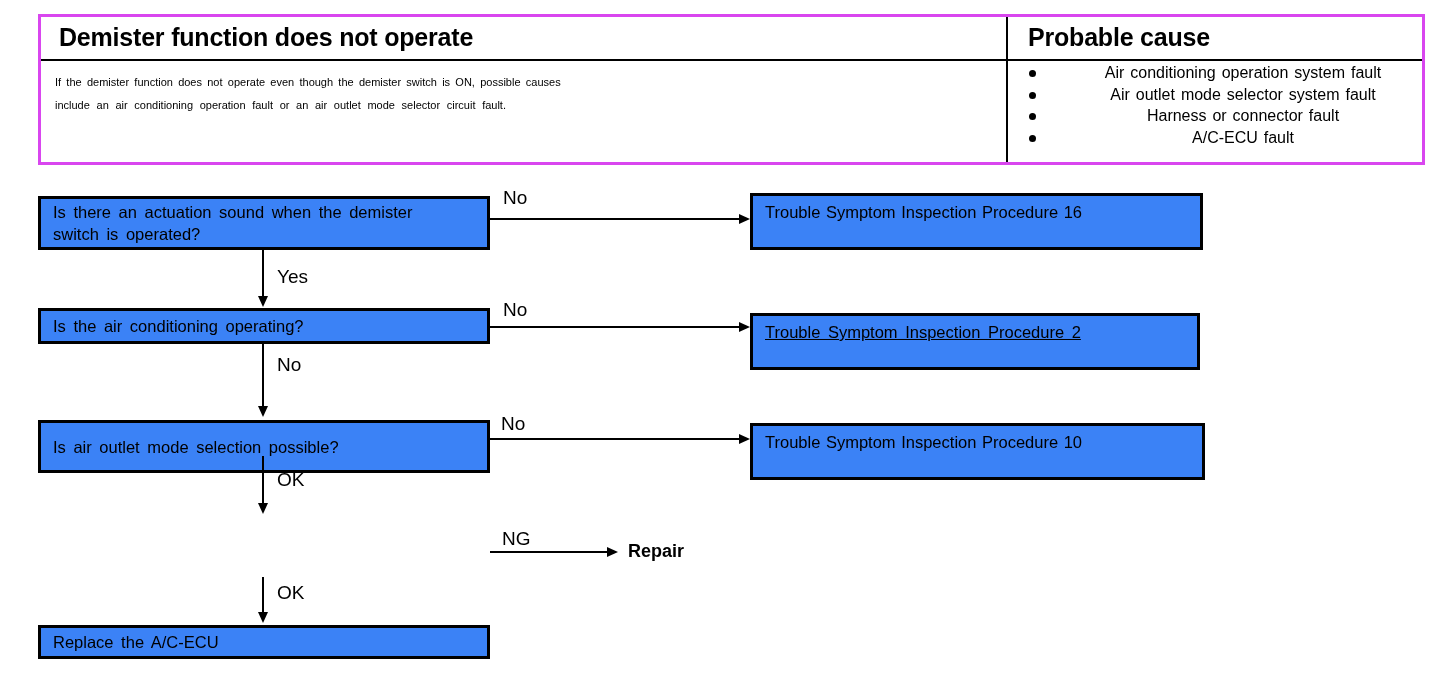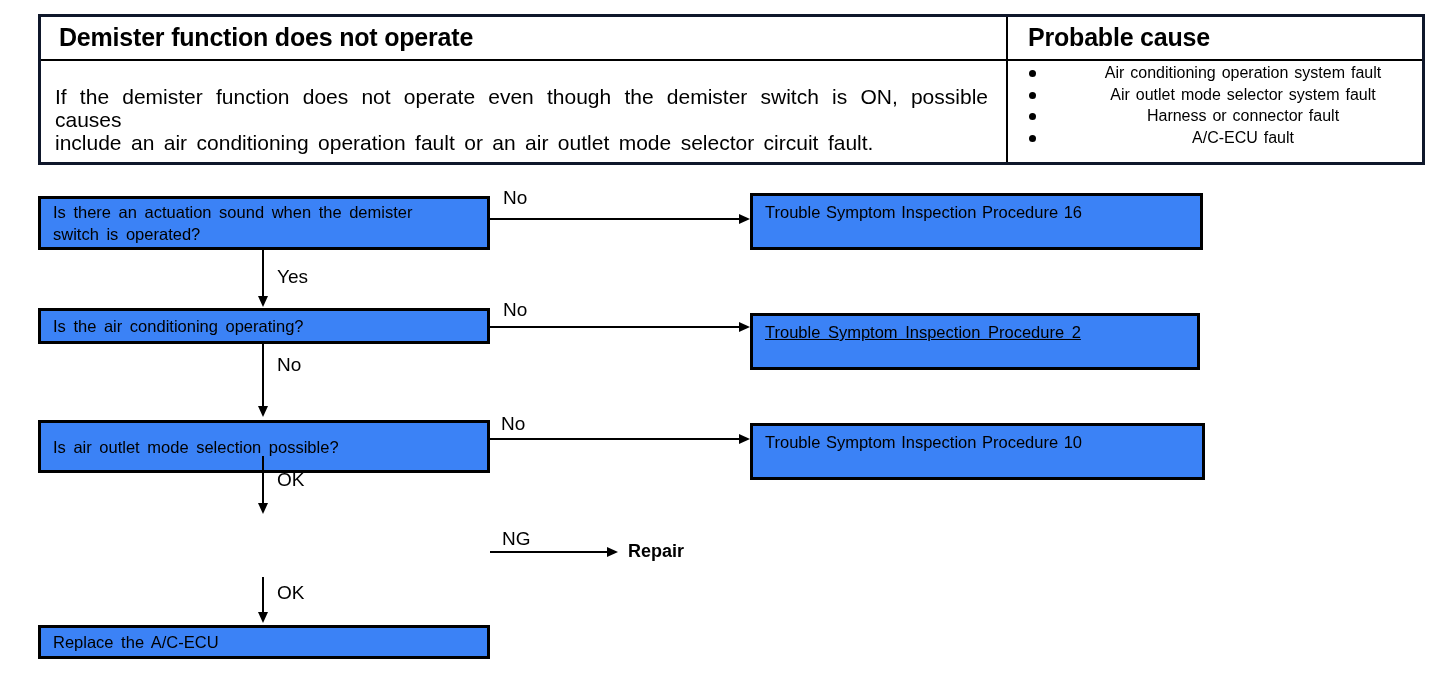--- a/index.html
+++ b/index.html
@@ -14,21 +14,21 @@
     font-family: "Liberation Sans", sans-serif;
     color: #000000;
     overflow: hidden;
   }
 
   
   .symptom-table {
     position: absolute;
     left: 38px; top: 14px;
     width: 1387px; height: 151px;
-    border: 3px solid #0f172a;
+    border: 3px solid #d946ef;
     display: flex;
     flex-direction: column;
   }
   .table-row {
     display: flex;
     width: 100%;
   }
   .table-row.head { height: 44px; border-bottom: 2px solid #000; }
   .table-row.body { flex: 1 1 auto; }
 
@@ -45,26 +45,25 @@
   .head-title {
     font-size: 25px;
     font-weight: bold;
     letter-spacing: -0.2px;
     padding: 6px 0 0 18px;
     white-space: nowrap;
   }
   .head-title.right { padding-left: 20px; }
 
   .desc {
-    font-size: 21px;
+    font-size: 11px;
     line-height: 23px;
     padding: 10px 18px 0 14px;
     text-align: justify;
     word-spacing: 2.2px;
-    margin-top: 14px;
   }
   .desc .l2 { word-spacing: 3.6px; }
 
   ul.causes {
     list-style: none;
     margin: 0;
     padding: 1px 0 0 16px;
     font-size: 16px;
     line-height: 21.5px;
     text-align: center;

